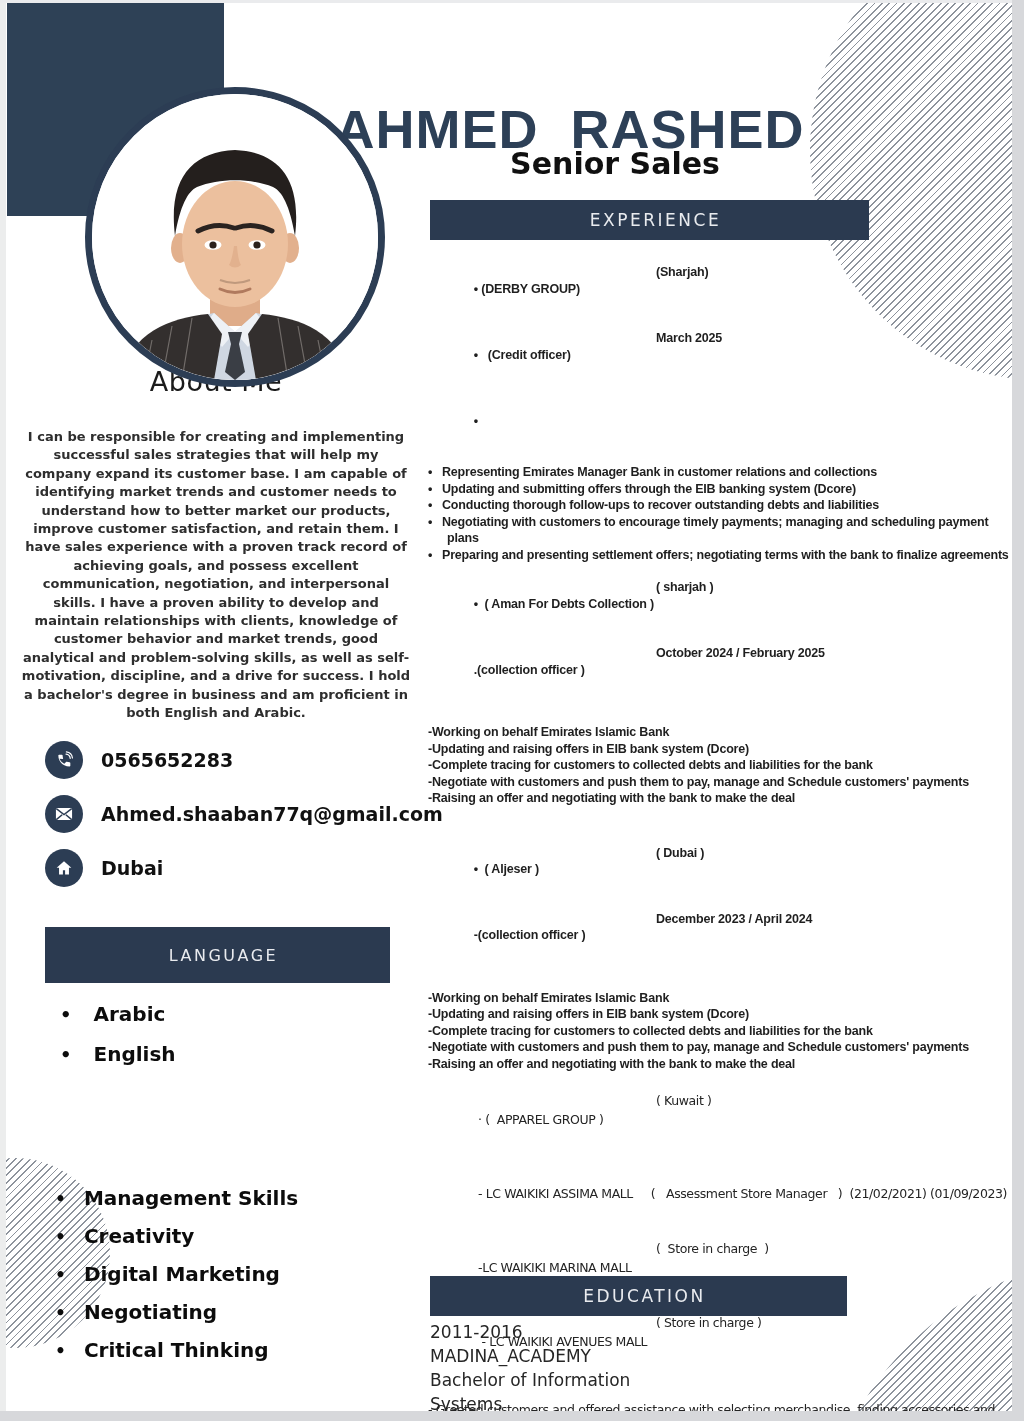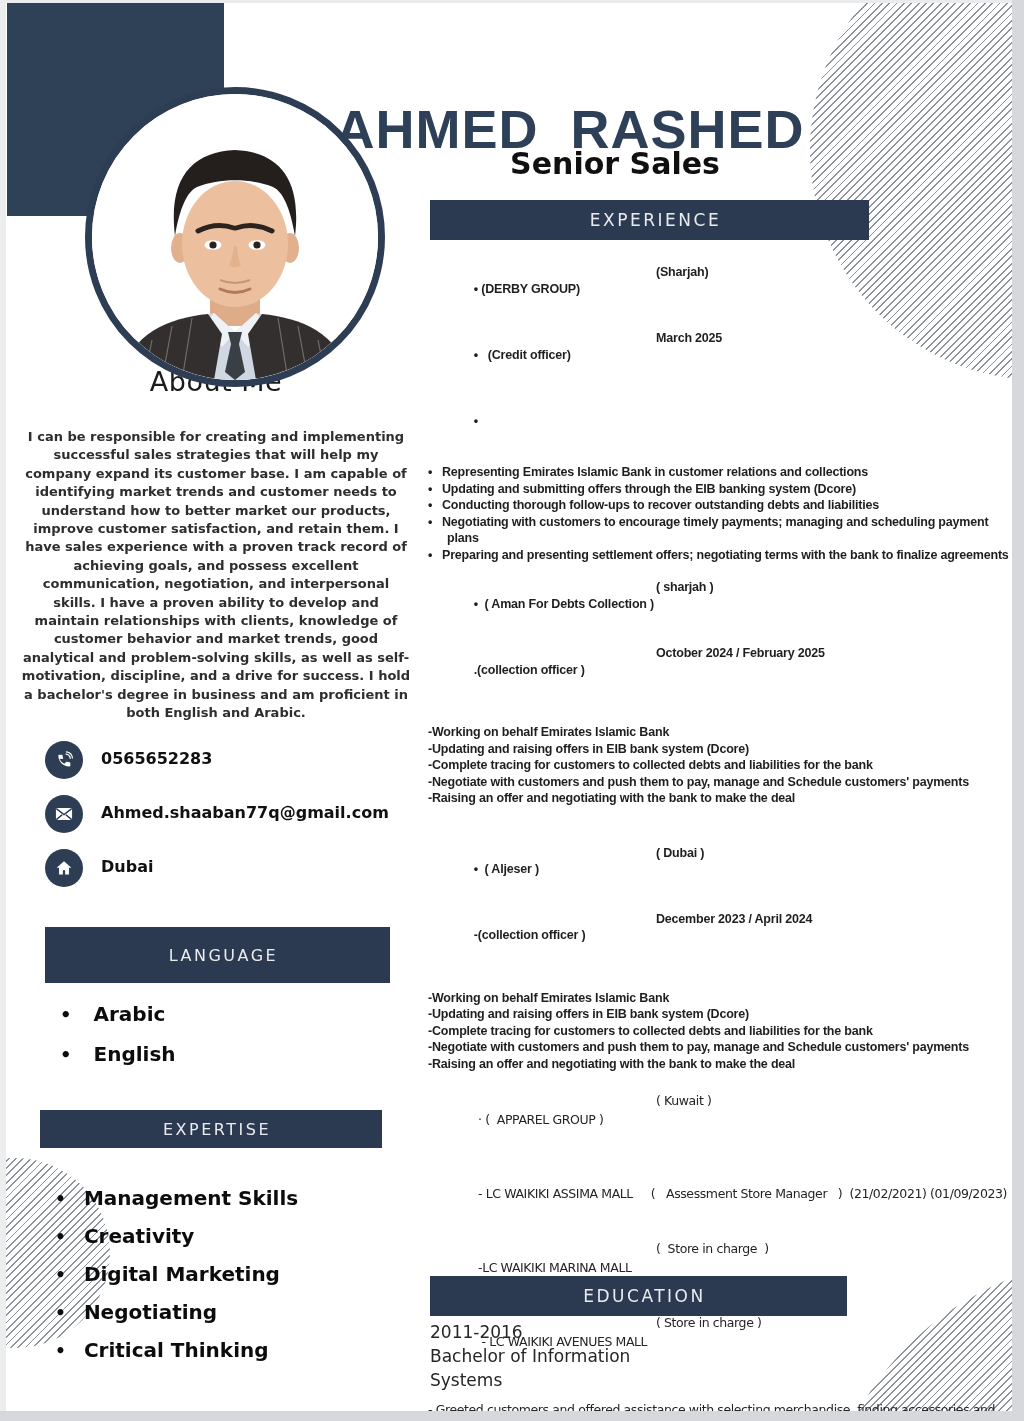--- a/index.html
+++ b/index.html
@@ -37,21 +37,21 @@
   
   .about-heading{position:absolute;left:20px;top:366px;width:392px;text-align:center;
                  font-size:27px;font-weight:400;color:#1b1b1b;letter-spacing:0.5px;}
   .about-text{position:absolute;left:20px;top:428px;width:392px;text-align:center;
               font-size:13px;font-weight:700;line-height:18.4px;color:#2e2e2e;}
   .contact{position:absolute;left:45px;top:741px;width:370px;}
   .c-row{position:relative;height:38px;margin-bottom:16px;}
   .c-icon{position:absolute;left:0;top:0;width:38px;height:38px;border-radius:50%;background:#2c3d54;
           display:flex;align-items:center;justify-content:center;}
   .c-icon svg{width:22px;height:22px;}
-  .c-val{position:absolute;left:56px;top:8px;font-weight:700;font-size:16px;color:#111;}
+  .c-val{position:absolute;left:56px;top:8px;font-weight:700;font-size:19px;color:#111;}
   .lang-list{position:absolute;left:60px;top:1002px;}
   .lang-item{height:40px;font-weight:700;font-size:20px;color:#0c0c0c;}
   .lang-item::before{content:"•";margin-right:22px;font-size:18px;}
   .skill-list{position:absolute;left:55px;top:1186px;z-index:3;}
   .skill-item{height:38px;font-weight:700;font-size:20px;color:#0c0c0c;}
   .skill-item::before{content:"•";margin-right:18px;font-size:17px;}
   
   .exp-jobs{position:absolute;left:428px;top:264px;width:584px;}
   .job{margin-bottom:16px;}
   .job:nth-of-type(2){margin-bottom:38px;}
@@ -109,21 +109,20 @@
       <path d="M258 286 C248 238 208 224 170 220 L156 240 L164 286 Z" fill="#332f2e"></path>
       <path d="M60 246 L52 286 M80 232 L70 286 M100 224 L90 286 M226 246 L234 286 M206 232 L216 286 M186 224 L196 286" stroke="#787370" stroke-width="1.2" opacity="0.9"></path>
     </svg>
   </div>
 
   <div class="name">AHMED RASHED</div>
   <div class="role">Senior Sales</div>
 
   <div class="bar bar-experience">EXPERIENCE</div>
   <div class="bar bar-language">LANGUAGE</div>
-  <div class="bar bar-expertise">EXPERTISE</div>
   <div class="bar bar-education">EDUCATION</div>
 
   <div class="about-heading">About Me</div>
   <div class="about-text">I can be responsible for creating and implementing successful sales strategies that will help my company expand its customer base. I am capable of identifying market trends and customer needs to understand how to better market our products, improve customer satisfaction, and retain them. I have sales experience with a proven track record of achieving goals, and possess excellent communication, negotiation, and interpersonal skills. I have a proven ability to develop and maintain relationships with clients, knowledge of customer behavior and market trends, good analytical and problem-solving skills, as well as self-motivation, discipline, and a drive for success. I hold a bachelor's degree in business and am proficient in both English and Arabic.</div>
 
   <div class="contact">
     <div class="c-row">
       <span class="c-icon">
         <svg viewBox="0 0 24 24">
             <path fill="#fff" d="M7.0 10.6c1.2 2.4 3.0 4.2 5.4 5.4l1.8-1.8c.22-.22.55-.3.84-.2.94.31 1.95.48 3.0.48.47 0 .86.39.86.86v3.0c0 .47-.39.86-.86.86C11.2 19.2 5.8 13.8 5.8 7.0c0-.47.39-.86.86-.86h3.0c.47 0 .86.39.86.86 0 1.04.17 2.05.48 3.0.09.29.02.62-.2.84z"></path>
@@ -187,21 +186,21 @@
               <span class="r">March 2025</span>
             </div>
 
             <div class="row">
               <span class="l">•</span>
               <span class="r"></span>
             </div>
           </div>
         <div class="details">
 
-            <div class="d-line">•   Representing Emirates Islamic Bank in customer relations and collections</div>
+            <div class="d-line">•   Representing Emirates Manager Bank in customer relations and collections</div>
 
             <div class="d-line">•   Updating and submitting offers through the EIB banking system (Dcore)</div>
 
             <div class="d-line">•   Conducting thorough follow-ups to recover outstanding debts and liabilities</div>
 
             <div class="d-line">•   Negotiating with customers to encourage timely payments; managing and scheduling payment plans</div>
 
             <div class="d-line">•   Preparing and presenting settlement offers; negotiating terms with the bank to finalize agreements</div>
           </div>
       </div>
@@ -291,20 +290,21 @@
 
           </div>
       </div>
 
     </div>
 
   <div class="edu-lines">
 
       <div class="edu-line">2011-2016</div>
 
+      <div class="edu-line">MADINA_ACADEMY</div>
 
       <div class="edu-line">Bachelor of Information</div>
 
       <div class="edu-line">Systems</div>
     </div>
 
   <div class="edge edge-left"></div>
   <div class="edge edge-top"></div>
   <div class="edge edge-right"></div>
   <div class="edge edge-bottom"></div>

